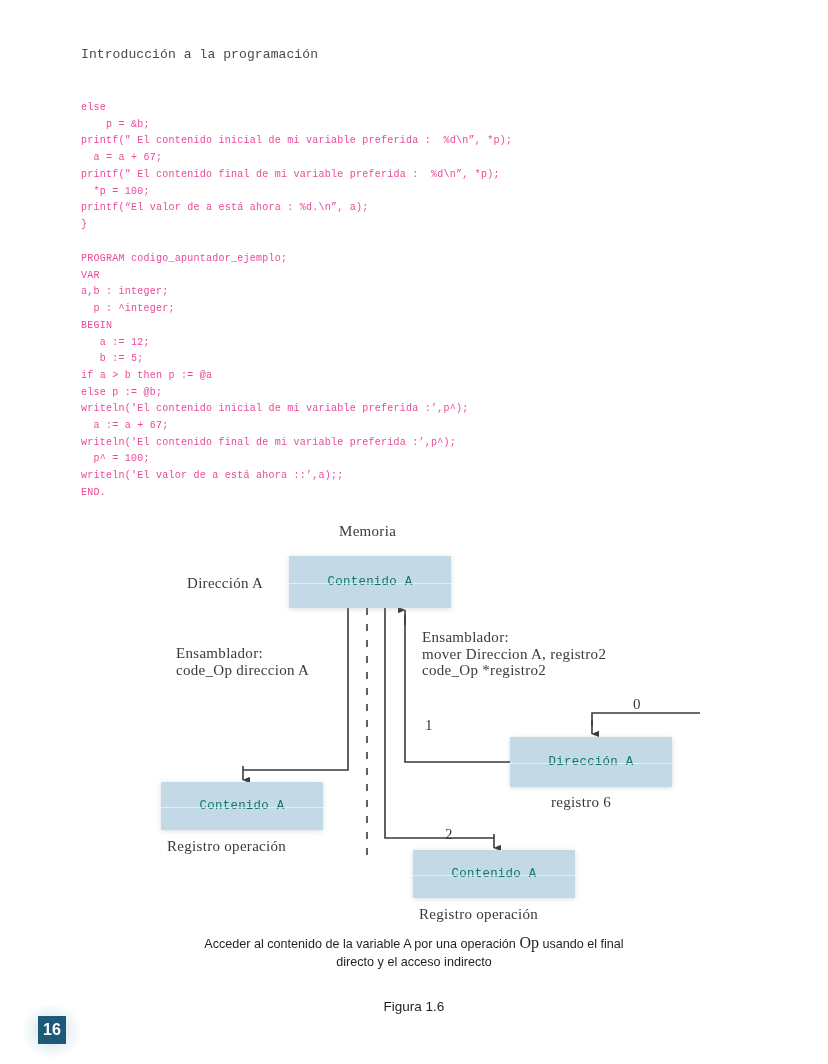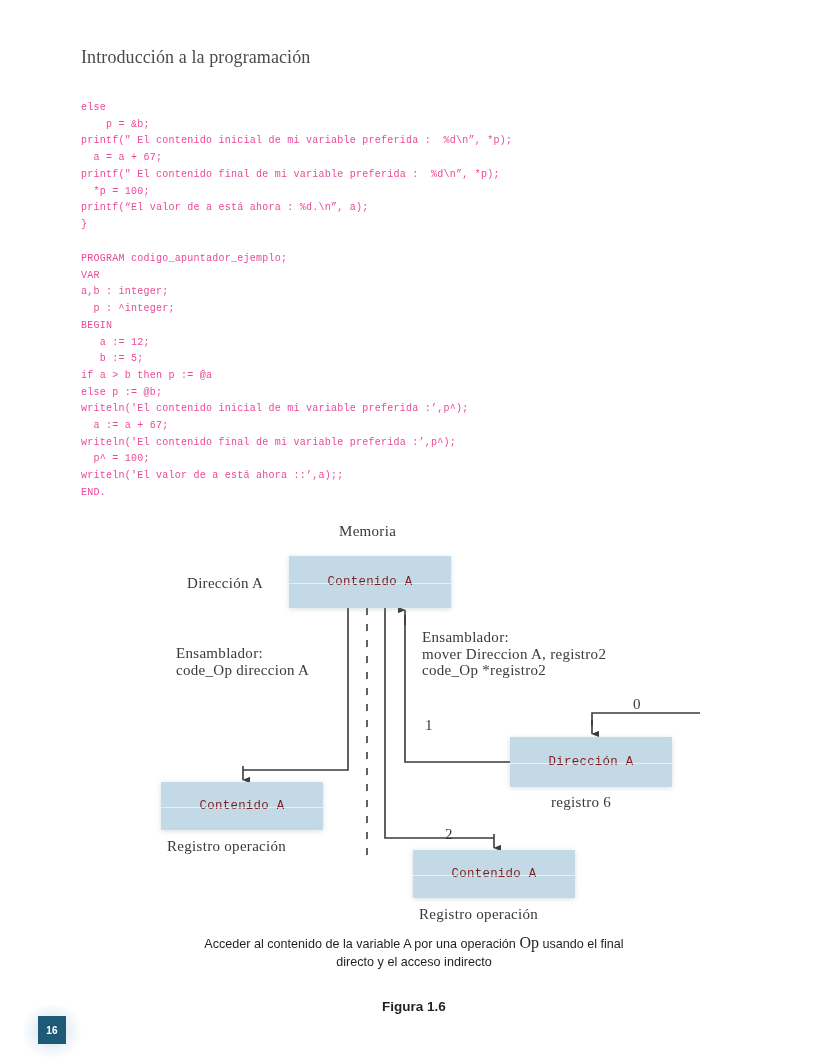--- a/index.html
+++ b/index.html
@@ -19,22 +19,22 @@
   .page {
     position: absolute;
     inset: 0;
   }
 
   
   .running-header {
     position: absolute;
     left: 81px;
     top: 47px;
-    font-family: Liberation Serif, serif;
-    font-size: 18px;
+    font-family: Liberation Mono, monospace;
+    font-size: 13px;
     letter-spacing: 0.1px;
     color: #4a4a4a;
     white-space: nowrap;
   }
 
   
   .code-block {
     position: absolute;
     left: 81px;
     font-family: "Liberation Mono", "DejaVu Sans Mono", monospace;
@@ -70,21 +70,21 @@
 
   .mem-box {
     position: absolute;
     background: #c3d9e6;
     display: flex;
     align-items: center;
     justify-content: center;
     font-family: "Liberation Mono", "DejaVu Sans Mono", monospace;
     font-size: 12.4px;
     letter-spacing: 0.3px;
-    color: #7f1d1d;
+    color: #0f766e;
     box-shadow: 0 1px 5px rgba(120,150,170,0.30);
   }
   .mem-box::after {
     content: "";
     position: absolute;
     left: 0; right: 0;
     top: 52%;
     height: 1px;
     background: rgba(255,255,255,0.55);
   }
@@ -105,21 +105,21 @@
     font-family: Liberation Serif, serif;
     font-size: 16px;
   }
   .figure-number {
     position: absolute;
     left: 114px;
     top: 999px;
     width: 600px;
     text-align: center;
     font-family: "Liberation Sans", sans-serif;
-    font-weight: bold;
+    font-weight: normal;
     font-size: 13.5px;
     color: #231f20;
   }
 
   
   .page-badge-wrap {
     position: absolute;
     left: 20px;
     top: 1005px;
     width: 66px;
@@ -137,21 +137,21 @@
     top: 11px;
     width: 28px;
     height: 28px;
     background: #1e5a77;
     color: #ffffff;
     display: flex;
     align-items: center;
     justify-content: center;
     font-family: "Liberation Sans", sans-serif;
     font-weight: bold;
-    font-size: 10px;
+    font-size: 16px;
     letter-spacing: 0.2px;
   }
 </style>
 </head>
 <body>
 
 <div class="page">
 
   <div class="running-header">Introducción a la programación</div>
 

